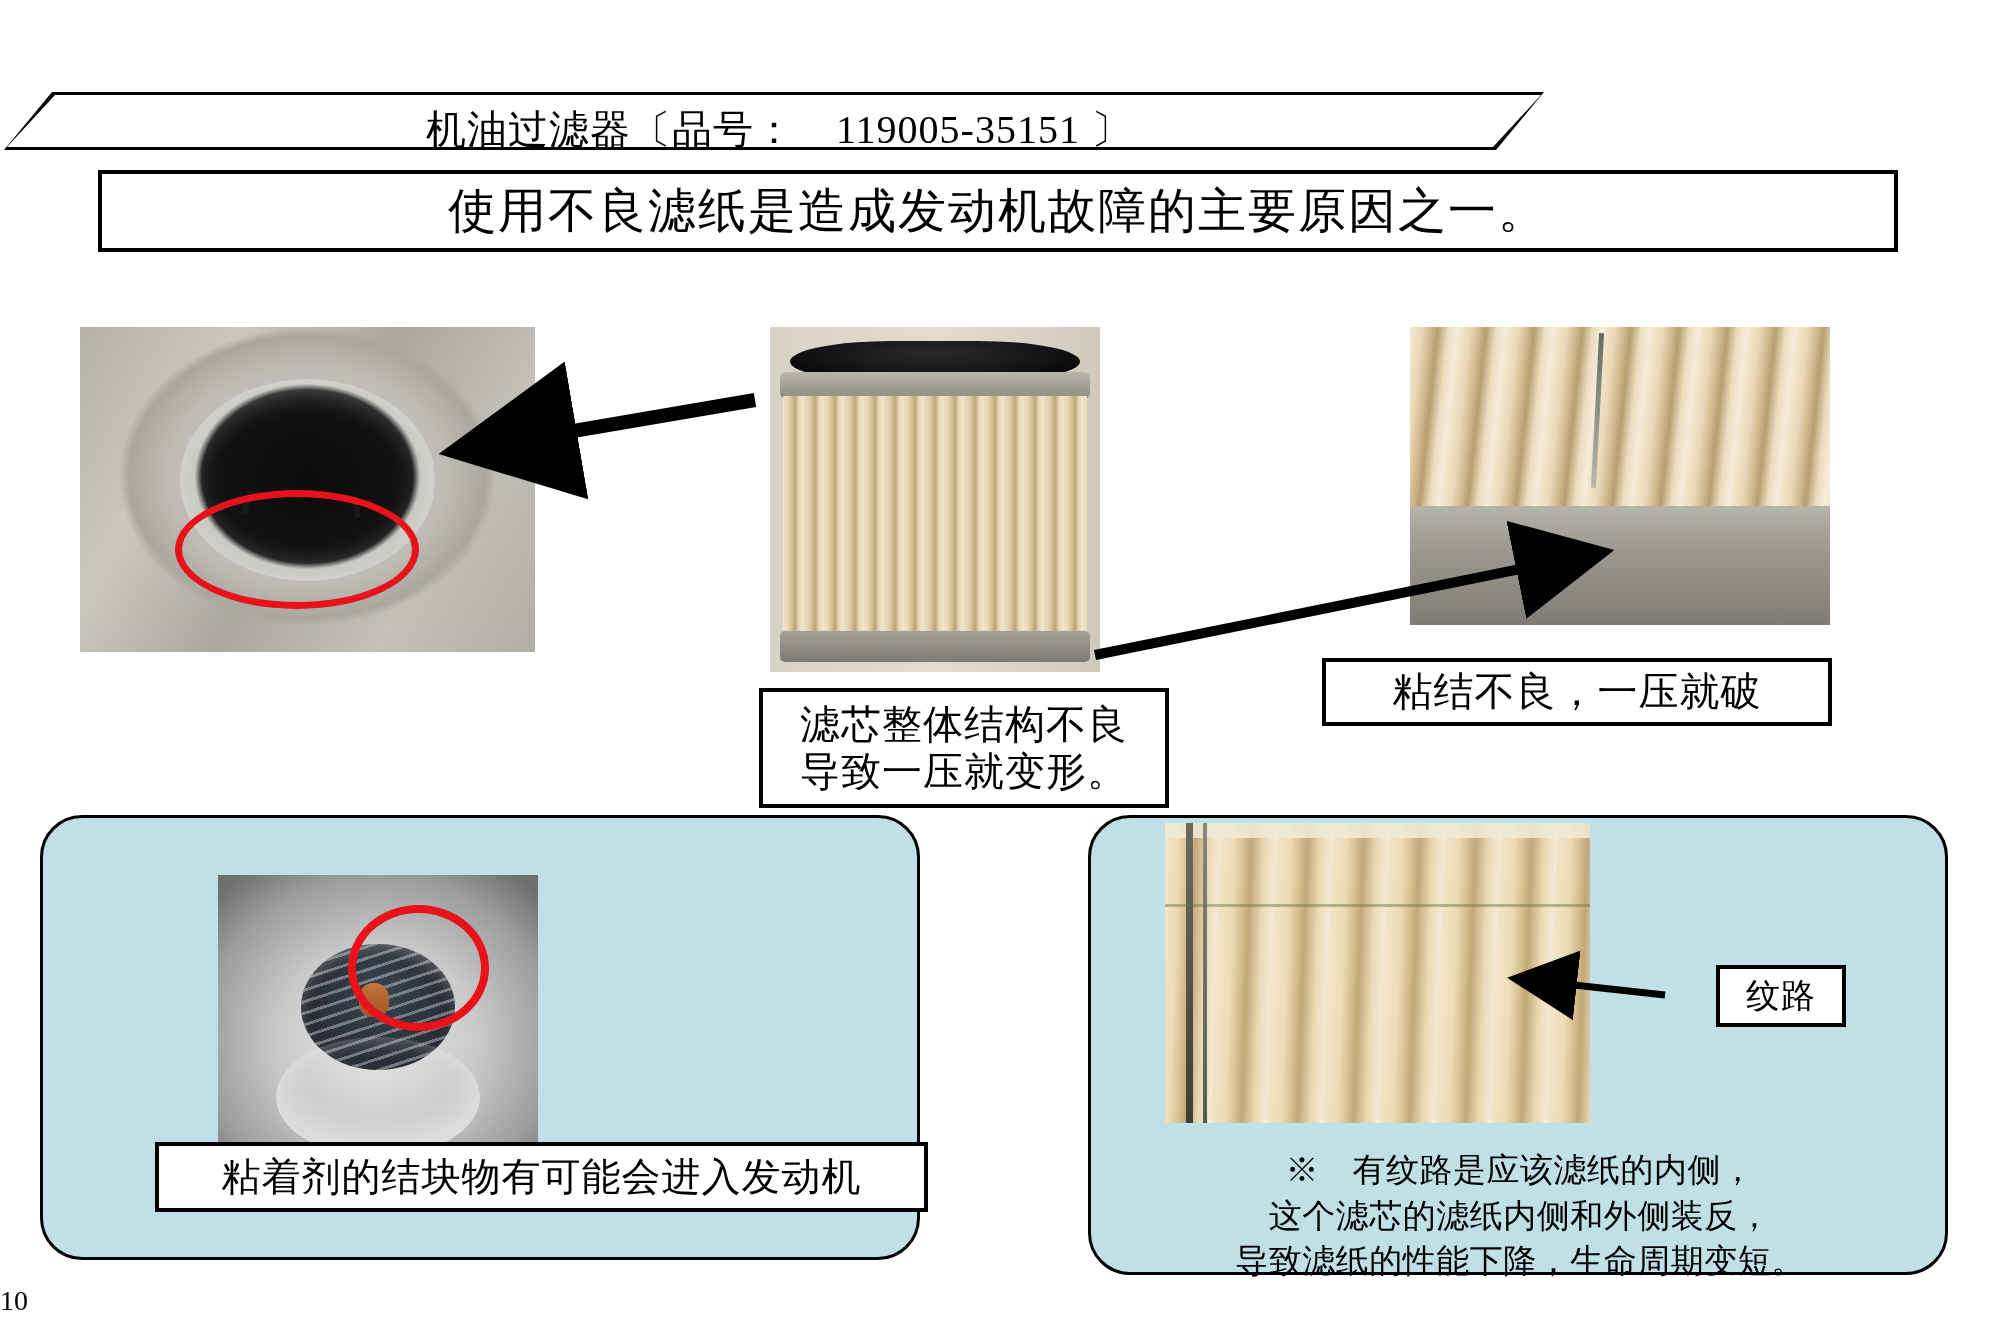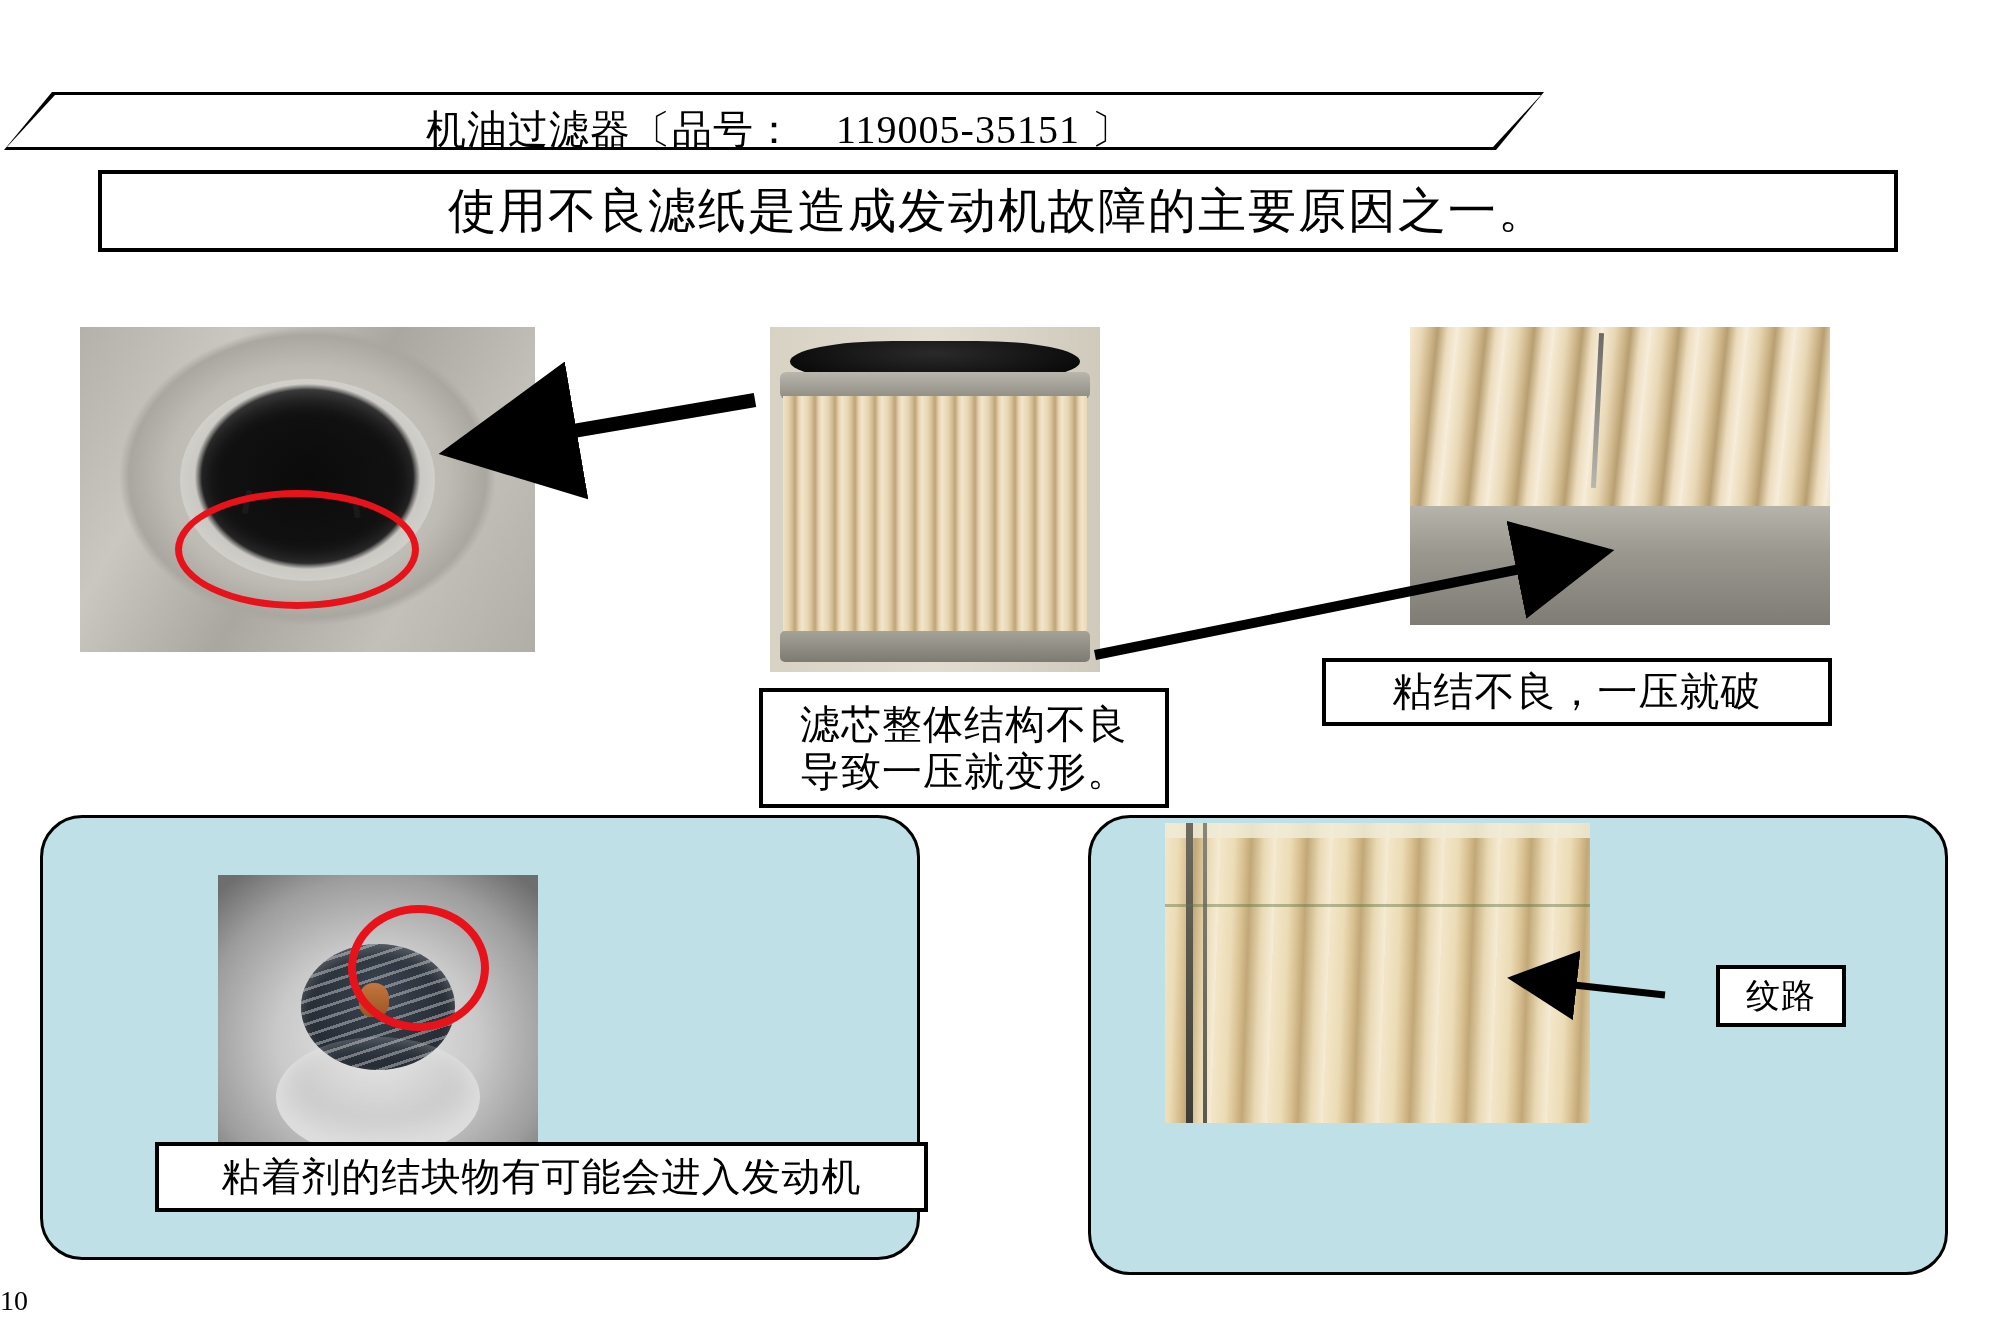--- a/index.html
+++ b/index.html
@@ -322,16 +322,19 @@
 
   <div class="caption-box" id="caption-element">滤芯整体结构不良
 导致一压就变形。</div>
 
   <div class="caption-box" id="caption-glue">粘结不良，一压就破</div>
 
   <div class="caption-box" id="caption-lump">粘着剂的结块物有可能会进入发动机</div>
 
   <div class="caption-box" id="caption-grain">纹路</div>
 
+  <div id="panel-right-note">※　有纹路是应该滤纸的内侧，
+这个滤芯的滤纸内侧和外侧装反，
+导致滤纸的性能下降，生命周期变短。</div>
 
   <div id="page-number">10</div>
 
 </div>
 
 </body></html>

